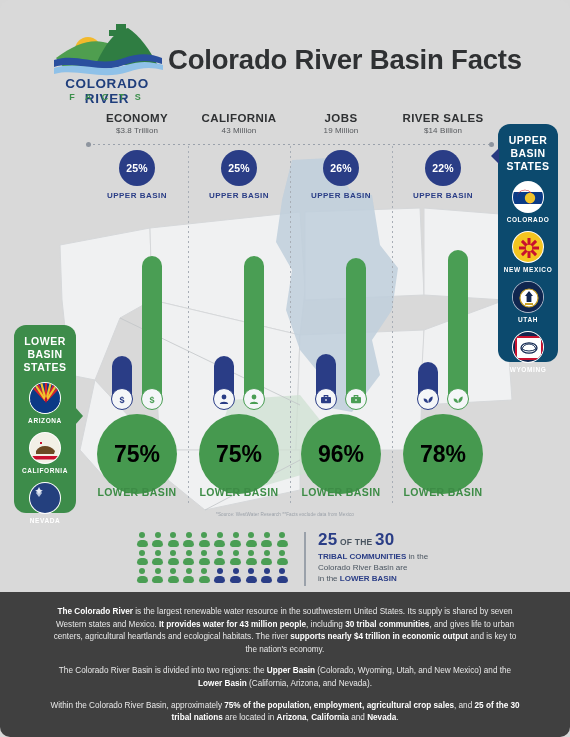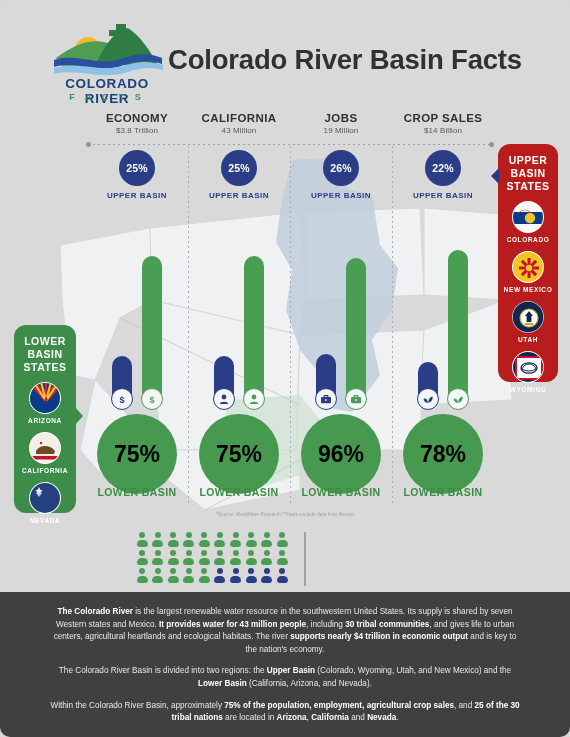--- a/index.html
+++ b/index.html
@@ -125,21 +125,21 @@
   }
   .state { margin-top: 8px; }
   .state-badge {
     width: 32px; height: 32px; border-radius: 50%; margin: 0 auto;
     overflow: hidden; position: relative; background: #fff;
     border: 1.5px solid rgba(255,255,255,.65);
   }
   .state-name {
     font-size: 6.5px; font-weight: bold; letter-spacing: .6px; margin-top: 3px;
   }
-  .panel-upper { left: 498px; top: 144px; width: 60px; height: 238px; background: #b91c1c; }
+  .panel-upper { left: 498px; top: 124px; width: 60px; height: 238px; background: #0c4a6e; }
   .panel-lower { left: 14px; top: 325px; width: 62px; height: 188px; background: #3d8c4a; }
   .arrow-left {
     position: absolute; left: -7px; top: 24px;
     width: 0; height: 0; border-top: 8px solid transparent;
     border-bottom: 8px solid transparent; border-right: 8px solid #273a80;
   }
   .arrow-right {
     position: absolute; right: -7px; top: 82px;
     width: 0; height: 0; border-top: 9px solid transparent;
     border-bottom: 9px solid transparent; border-left: 8px solid #3d8c4a;
@@ -248,21 +248,21 @@
     </div>
     <div class="col-head" style="left:102px">
       <div class="ch-title">CALIFORNIA</div>
       <div class="ch-sub">43 Million</div>
     </div>
     <div class="col-head" style="left:204px">
       <div class="ch-title">JOBS</div>
       <div class="ch-sub">19 Million</div>
     </div>
     <div class="col-head" style="left:306px">
-      <div class="ch-title">CROP SALES</div>
+      <div class="ch-title">RIVER SALES</div>
       <div class="ch-sub">$14 Billion</div>
     </div>
   </div>
 
   <div class="dot-rule">
     <span class="cap l"></span>
     <span class="cap r"></span>
   </div>
   <div class="v-rule" style="left:188px"></div>
   <div class="v-rule" style="left:290px"></div>
@@ -600,20 +600,32 @@
         <div class="person">
           <span class="head" style="background:#2a3d86"></span>
           <span class="body" style="background:#2a3d86"></span>
         </div>
         <div class="person">
           <span class="head" style="background:#2a3d86"></span>
           <span class="body" style="background:#2a3d86"></span>
         </div>
       </div>
     <div class="tribal-divider"></div>
+    <div class="tribal-text">
+      <div class="tr-line1">
+        <span class="big">25</span>
+        <span class="small">OF THE</span>
+        <span class="big">30</span>
+      </div>
+      <div class="tr-rest">
+        <b>TRIBAL COMMUNITIES</b><span> in the</span><br>
+        <span>Colorado River Basin are</span><br>
+        <span>in the </span><b>LOWER BASIN</b>
+      </div>
+    </div>
   </div>
 
   <div class="footer">
     <p id="fp1"><b>The Colorado River</b> is the largest renewable water resource in the southwestern United States. Its supply is shared by seven Western states and Mexico. <b>It provides water for 43 million people</b>, including <b>30 tribal communities</b>, and gives life to urban centers, agricultural heartlands and ecological habitats. The river <b>supports nearly $4 trillion in economic output</b> and is key to the nation's economy.</p>
     <p id="fp2">The Colorado River Basin is divided into two regions: the <b>Upper Basin</b> (Colorado, Wyoming, Utah, and New Mexico) and the <b>Lower Basin</b> (California, Arizona, and Nevada).</p>
     <p id="fp3">Within the Colorado River Basin, approximately <b>75% of the population, employment, agricultural crop sales</b>, and <b>25 of the 30 tribal nations</b> are located in <b>Arizona</b>, <b>California</b> and <b>Nevada</b>.</p>
   </div>
 
 </div>
 

